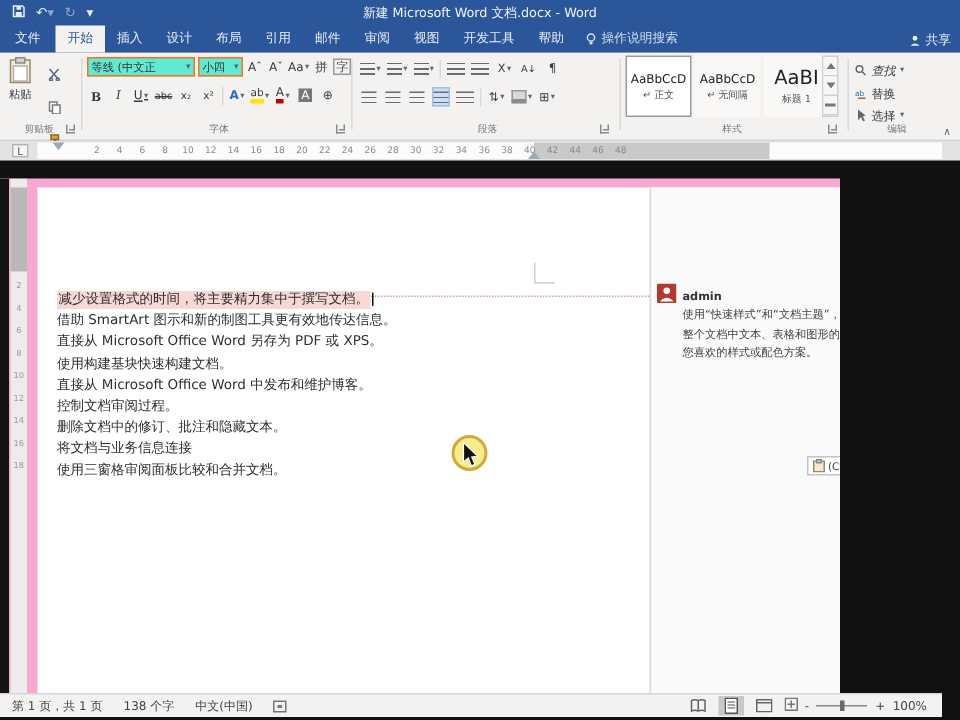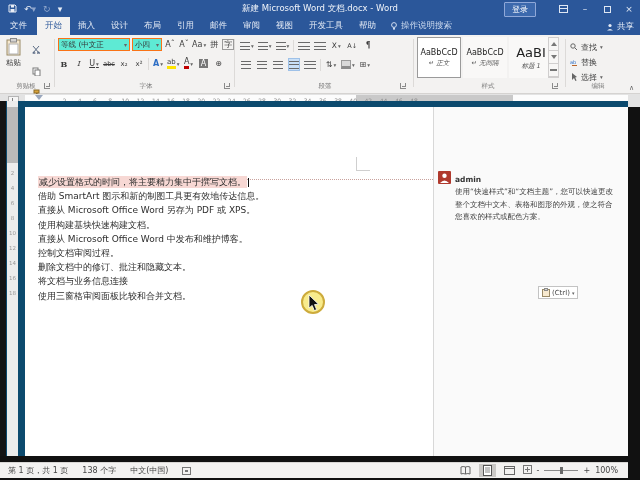--- a/index.html
+++ b/index.html
@@ -52,21 +52,21 @@
   .u-yel { border-bottom:3px solid #ffe400; line-height:1; }
   .a-eff { color:#2b6cc4; font-weight:bold; }
   .a-shade { background:#777; color:#fff; padding:0 2px; }
   .bucket { width:10px; height:9px; background:#d9d9d9; border:1px solid #9a9a9a; display:inline-block; border-bottom:3px solid #8c8c8c; }
 
   .stylecard { position:absolute; top:2px; width:44px; height:41px; background:#f9f8f7; border:1px solid transparent;
                display:flex; flex-direction:column; align-items:center; justify-content:center; gap:2px; }
   .stylecard.sel { border-color:#9a9a9a; background:#fff; }
   .stylecard .prev { font-size:8px; color:#222; }
   .stylecard .prev.big { font-size:13px; font-weight:500; }
-  .stylecard .sname { font-size:6.5px; color:#555;font-style:italic; }
+  .stylecard .sname { font-size:6.5px; color:#555; }
   .sscroll { position:absolute; width:11px; top:2px; height:41px; display:flex; flex-direction:column; border:1px solid #d0cece; }
   .sscroll div { flex:1; display:flex; align-items:center; justify-content:center; background:#f7f6f5; border-bottom:1px solid #d0cece; }
   .tri-up { width:0;height:0;border-left:3px solid transparent;border-right:3px solid transparent;border-bottom:4px solid #777; }
   .tri-dn { width:0;height:0;border-left:3px solid transparent;border-right:3px solid transparent;border-top:4px solid #777; }
   .dashline { width:7px; height:2px; background:#777; }
 
   .editrow { position:absolute; left:570px; width:66px; height:14px; display:flex; align-items:center; gap:3px;
              font-size:8px; color:#3b3b3b; }
 
   
@@ -76,21 +76,21 @@
   #hruler { position:absolute; left:25px; top:1px; width:603px; height:11px; background:#fcfcfc; }
   #hruler .shade { position:absolute; left:331px; top:0; width:157px; height:11px; background:#c9c9c9; }
   .hruler-nums { position:absolute; left:32px; top:1px; display:flex; }
   .rnum { width:15.2px; text-align:center; font-size:6px; color:#8a8a8a; line-height:9px; }
   .ind-left { position:absolute; left:10px; top:0; width:0; height:0;
               border-left:4px solid transparent; border-right:4px solid transparent; border-top:5px solid #9aa7bd; }
   .ind-right { position:absolute; left:327px; bottom:0; width:0; height:0;
                border-left:4px solid transparent; border-right:4px solid transparent; border-bottom:5px solid #9aa7bd; }
 
   
-  #docarea { left:0; top:101px; width:628px; height:355px; background:#0c4a6e; overflow:hidden; }
+  #docarea { left:0; top:119px; width:560px; height:355px; background:#f9a8d4; overflow:hidden; }
   #leftblack { left:0; top:0; width:6px; height:355px; background:#141414; }
   #vruler { left:7px; top:0; width:11px; height:355px; background:#ececec; }
   #vruler .vshade { position:absolute; left:0; top:6px; width:11px; height:56px; background:#b9b9b9; }
   .vruler-nums { position:absolute; left:0; top:64px; width:11px; display:flex; flex-direction:column; }
   .vnum { height:15px; text-align:center; font-size:5.5px; color:#999; display:flex; align-items:center; justify-content:center; }
   #page { left:25px; top:6px; width:603px; height:349px; background:#fff; }
   #commargin { position:absolute; left:408px; top:0; width:195px; height:349px; background:#fafafa; border-left:1px solid #d8d8d8; }
   .cornermark { position:absolute; left:331px; top:50px; width:14px; height:14px;
                 border-left:1px solid #cfcfcf; border-bottom:1px solid #cfcfcf; }
   #doc-text { position:absolute; left:13px; top:68px; width:390px; font-size:9px; color:#2e2e2e; }
@@ -136,31 +136,20 @@
             <path d="M1 1h6l1 1v6H1z" fill="none" stroke="#e8edf5"></path>
             <rect x="2.5" y="5" width="4" height="3" fill="#e8edf5"></rect>
             <rect x="3" y="1" width="3" height="2.5" fill="#e8edf5"></rect>
           </svg>
       </span>
       <span><span>↶</span><span class="dim">▾</span></span>
       <span class="dim">↻</span>
       <span>▾</span>
     </div>
     <div id="title-text">新建 Microsoft Word 文档.docx - Word</div>
-    <div class="tb-right">
-      <div id="signin">登录</div>
-      <div class="winbtn">
-          <span class="ribbonopts-glyph"></span>
-        </div>
-      <div class="winbtn">–</div>
-      <div class="winbtn">
-          <span class="restore-glyph"></span>
-        </div>
-      <div class="winbtn">×</div>
-    </div>
   </div>
 
   <div id="tabrow" class="abs">
     <span class="rtab file">文件</span>
     <span class="rtab active">开始</span>
     <span class="rtab">插入</span>
     <span class="rtab">设计</span>
     <span class="rtab">布局</span>
     <span class="rtab">引用</span>
     <span class="rtab">邮件</span>
@@ -346,21 +335,21 @@
           <span class="tri-dn"></span>
         </div>
       <div>
           <span class="dashline"></span>
         </div>
     </div>
     <div class="glabel" style="left:417px; width:142px;">样式</div>
     <div class="launcher" style="left:552px;"></div>
     <div class="gsep" style="left:565px;"></div>
 
-    <div class="editrow" style="top:5px;">
+    <div class="editrow" style="top:5px;font-style:italic;">
       <svg width="8" height="8" viewBox="0 0 8 8">
           <circle cx="3" cy="3" r="2.2" fill="none" stroke="#666"></circle>
           <path d="M4.8 4.8 L7 7" stroke="#666"></path>
         </svg>
       <span>查找</span>
         <span class="dd" style="font-size:5.5px; color:#666;">▾</span>
     </div>
     <div class="editrow" style="top:20px;">
       <svg width="8" height="8" viewBox="0 0 8 8">
           <text x="0" y="6" font-size="5" fill="#2b6cc4">ab</text>

